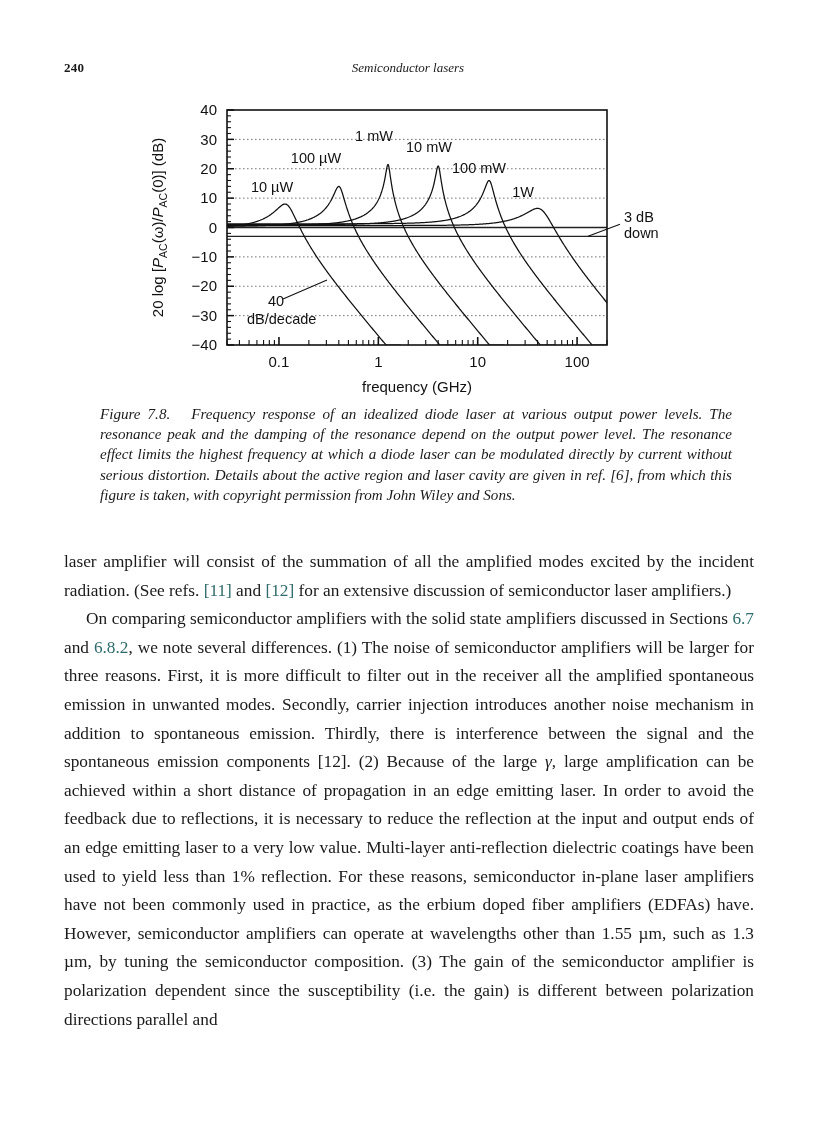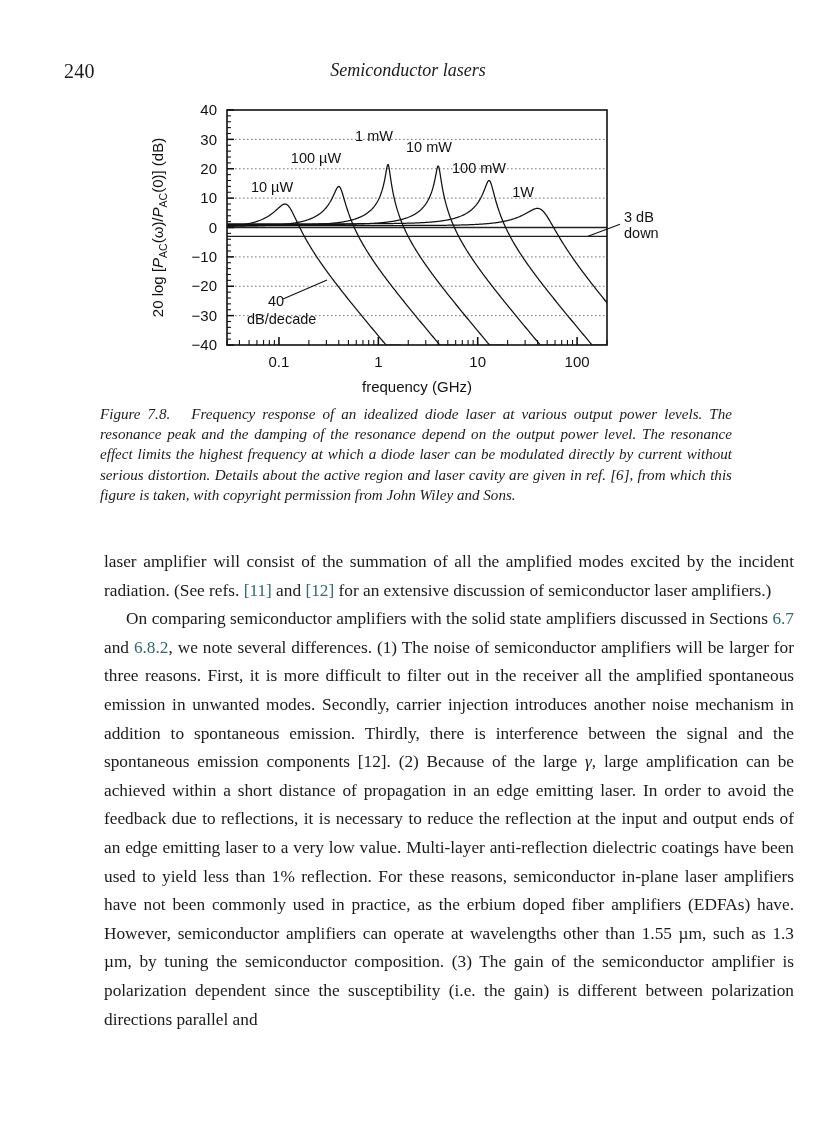--- a/index.html
+++ b/index.html
@@ -10,44 +10,44 @@
     color:#1a1a1a;
     position:relative;
     overflow:hidden;
   }
   .page { position:relative; width:816px; height:1123px; }
 
   
   .runhead { position:absolute; top:60px; left:0; width:816px; height:24px; }
   .folio {
     position:absolute; left:64px; top:0;
-    font-size:20px; letter-spacing:0.2px;
+    font-size:13px; letter-spacing:0.2px;font-weight:bold;
   }
   .runtitle {
     position:absolute; left:0; top:0; width:816px;
-    text-align:center; font-style:italic; font-size:18px;
+    text-align:center; font-style:italic; font-size:13px;
   }
 
   
   .figure { position:absolute; left:0; top:96px; width:816px; }
   .fig-wrap { position:relative; width:816px; height:300px; }
   svg.plot { position:absolute; left:0; top:0; display:block; }
 
   
   .caption {
     position:absolute; left:100px; top:404px; width:632px;
     font-size:15.1px; line-height:20.2px;
     text-align:justify; text-justify:inter-word;
     hyphens:none;
     font-style:italic;
   }
   .caption .lead { white-space:nowrap; }
 
   
-  .body { position:absolute; left:64px; top:548px; width:690px;margin-left:40px; }
+  .body { position:absolute; left:64px; top:548px; width:690px; }
   .body p {
     margin:0;
     font-size:17.3px;
     line-height:28.6px;
     text-align:justify;
     text-justify:inter-word;
     hyphens:none;
   }
   .body p.indent { text-indent:22px; }
   .lnk { color:#2f6b6b; }

